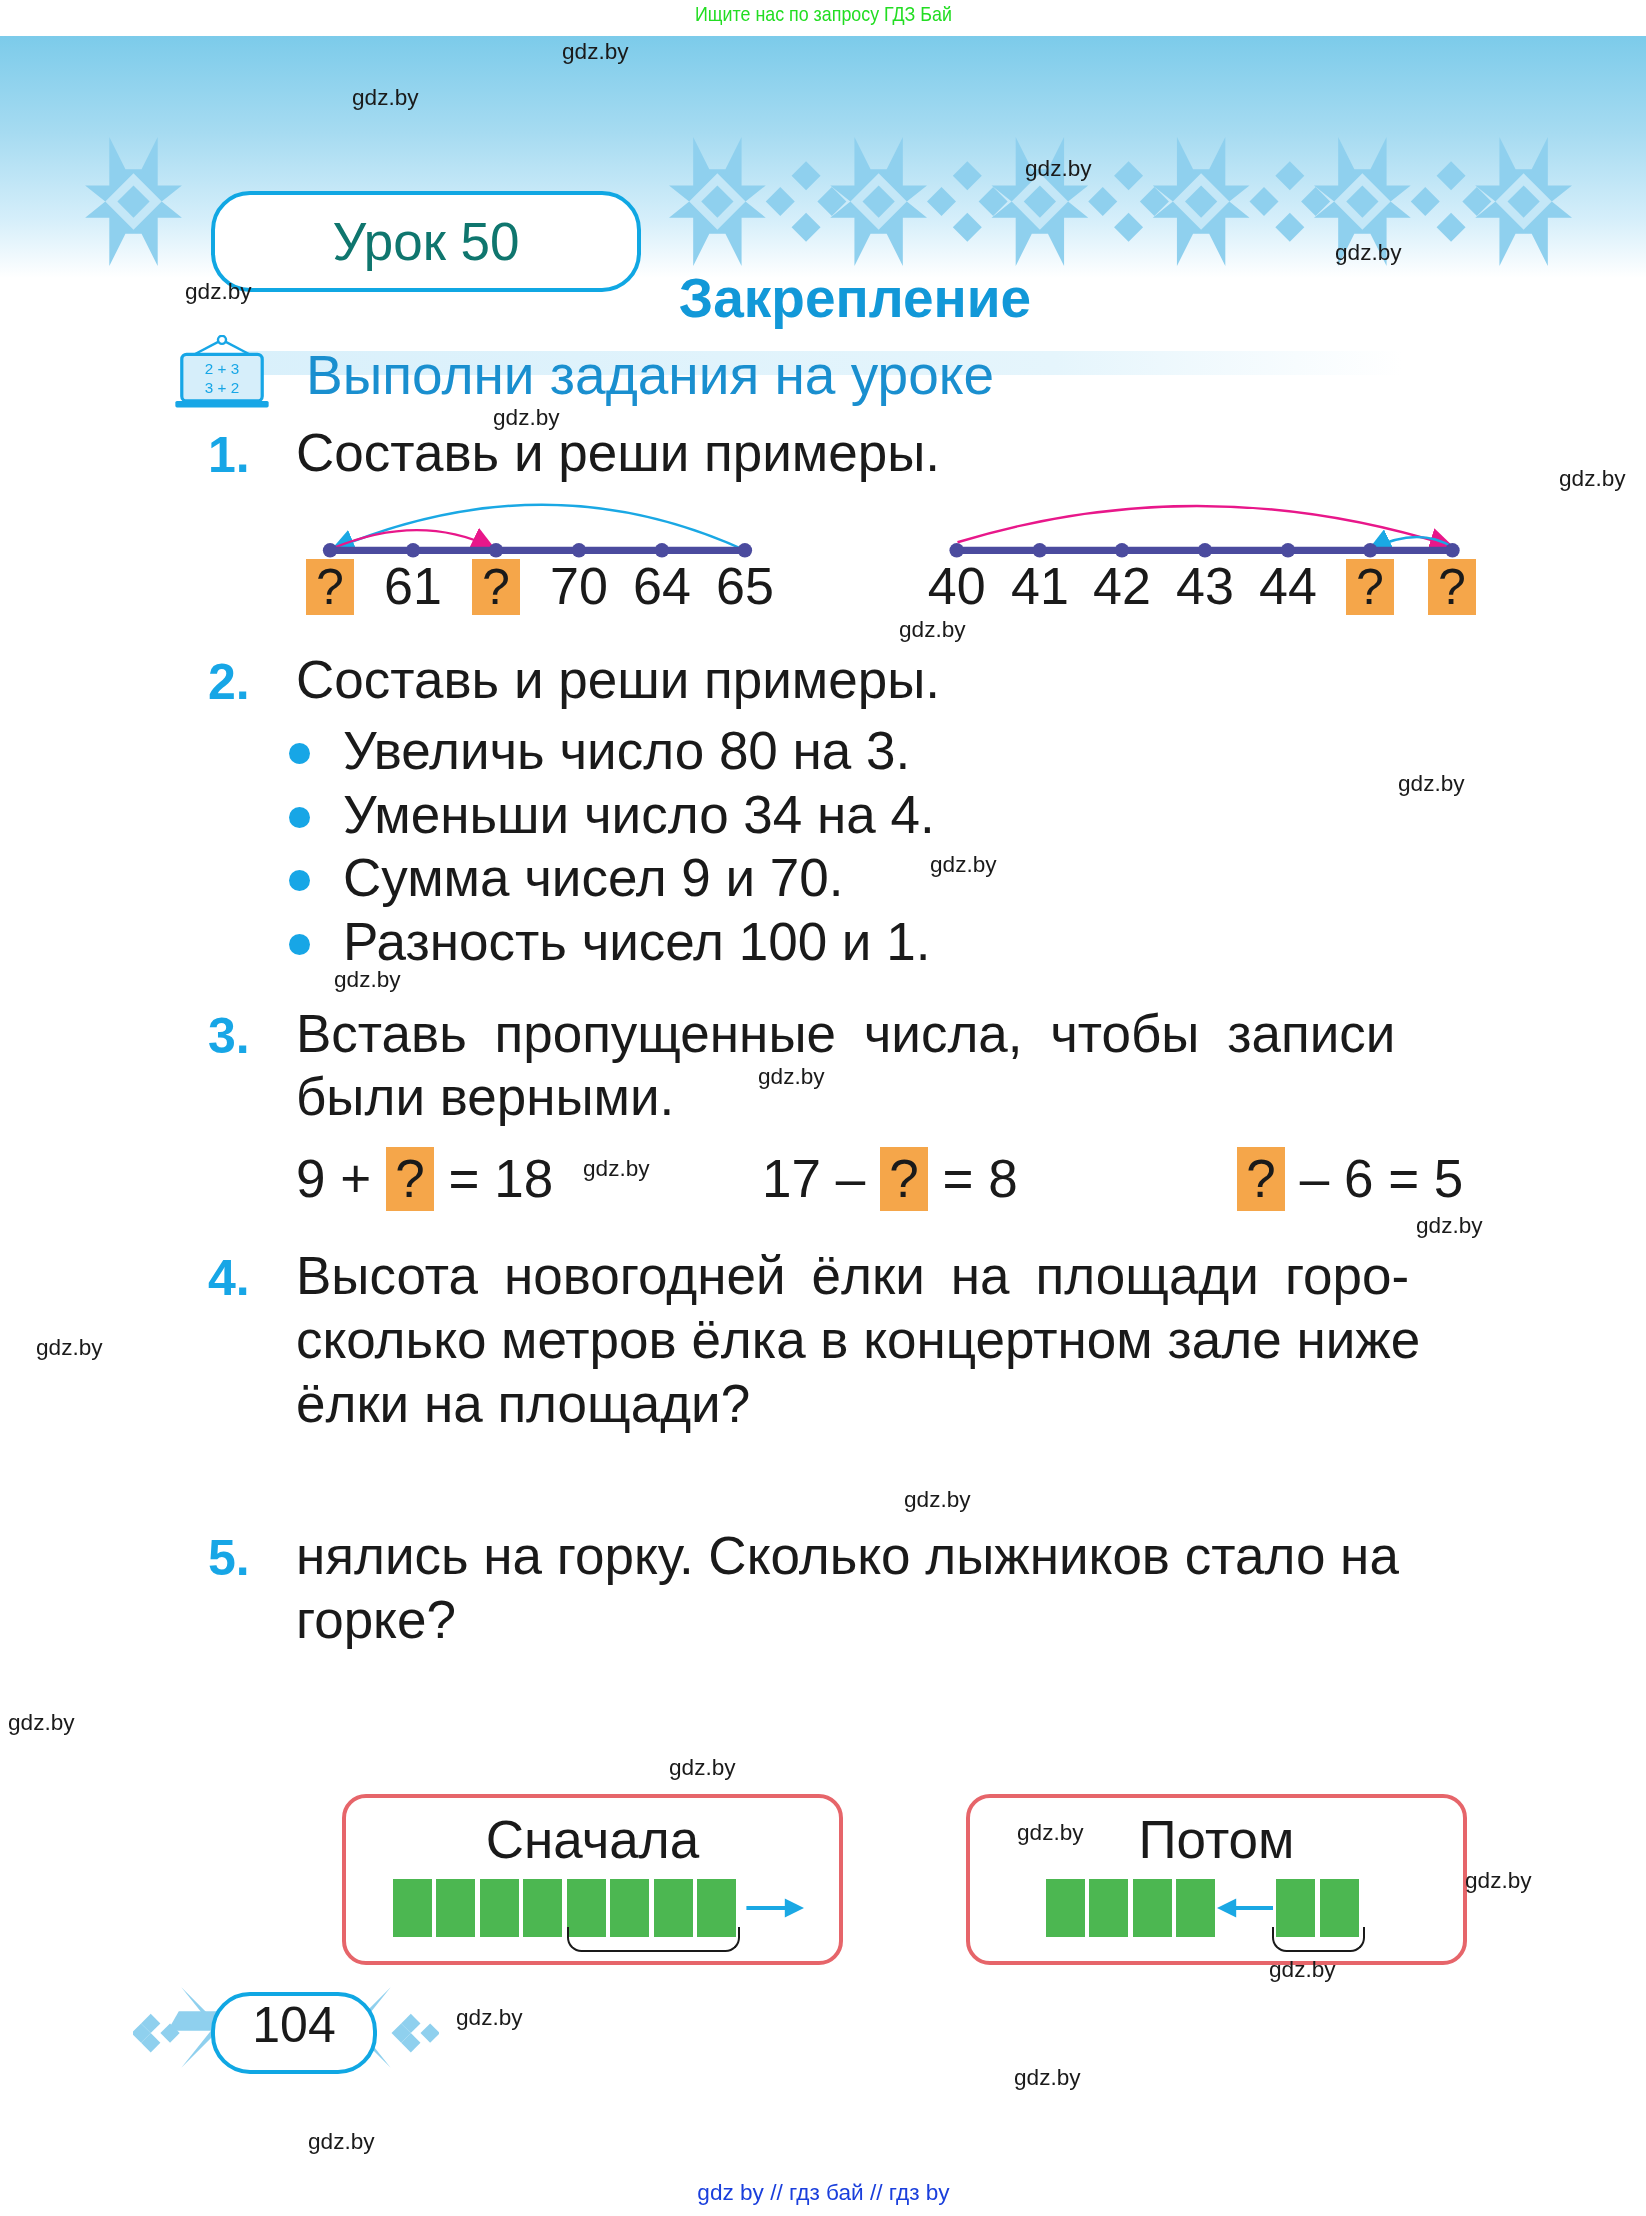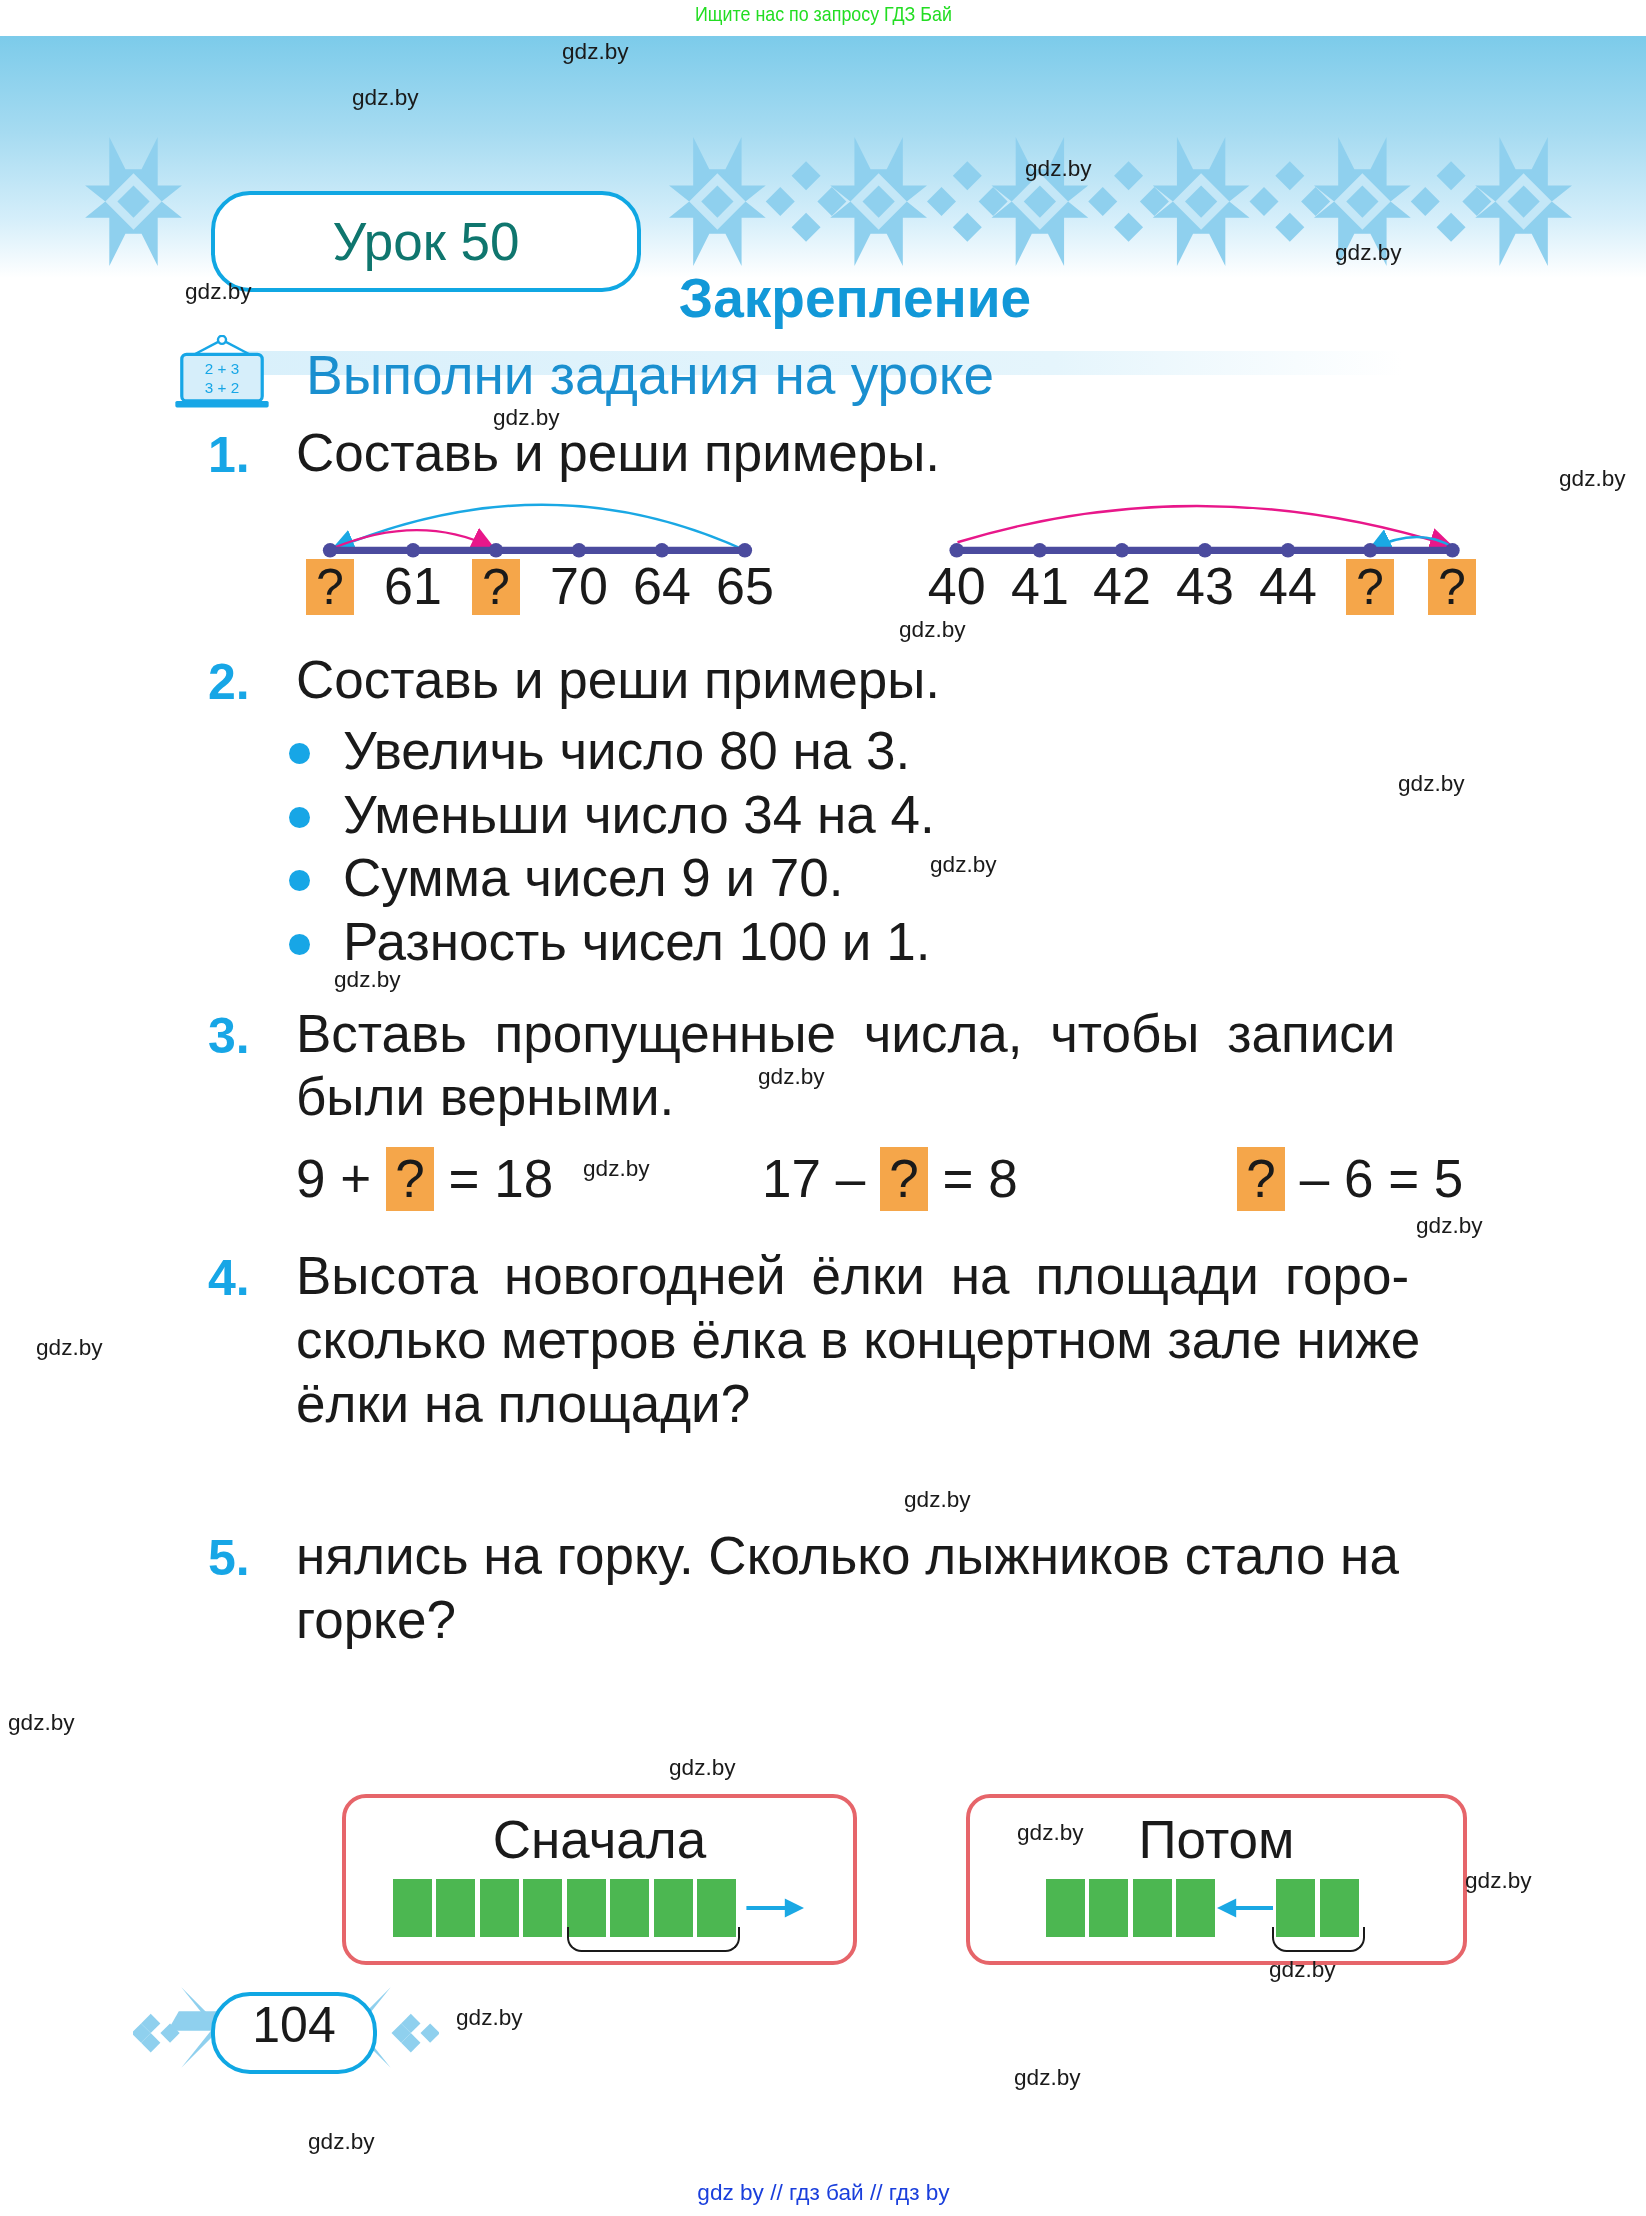--- a/index.html
+++ b/index.html
@@ -196,21 +196,21 @@
   <div>сколько метров ёлка в концертном зале ниже</div>
   <div>ёлки на площади?</div>
 </div>
 
 <div class="abs task-num" style="left:208px; top:1529px;">5.</div>
 <div class="abs task-text" style="left:296px; top:1524px; width:1209px;">
   <div>нялись на горку. Сколько лыжников стало на</div>
   <div>горке?</div>
 </div>
 
-<div class="abs diagram-box" style="left:342px; top:1794px; width:493px; height:163px;padding-left:14px;">
+<div class="abs diagram-box" style="left:342px; top:1794px; width:493px; height:163px;">
   <div class="diagram-title">Сначала</div>
   <div class="cell" style="left:47px; top:81px;"></div>
   <div class="cell" style="left:90px; top:81px;"></div>
   <div class="cell" style="left:134px; top:81px;"></div>
   <div class="cell" style="left:177px; top:81px;"></div>
   <div class="cell" style="left:221px; top:81px;"></div>
   <div class="cell" style="left:264px; top:81px;"></div>
   <div class="cell" style="left:308px; top:81px;"></div>
   <div class="cell" style="left:351px; top:81px;"></div>
   <div class="brace" style="left:221px; top:129px; width:169px;"></div>

